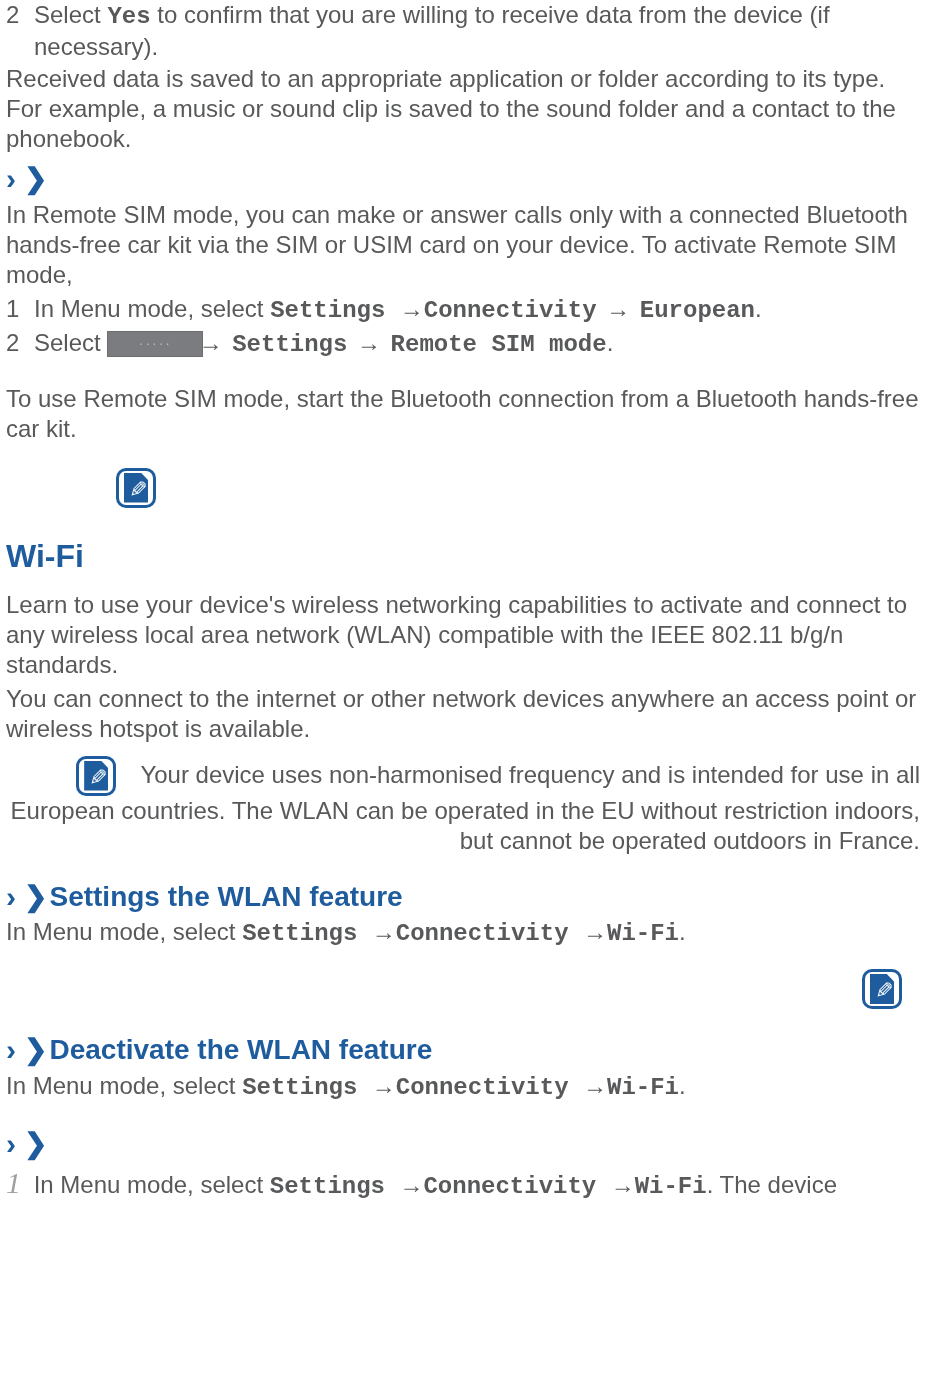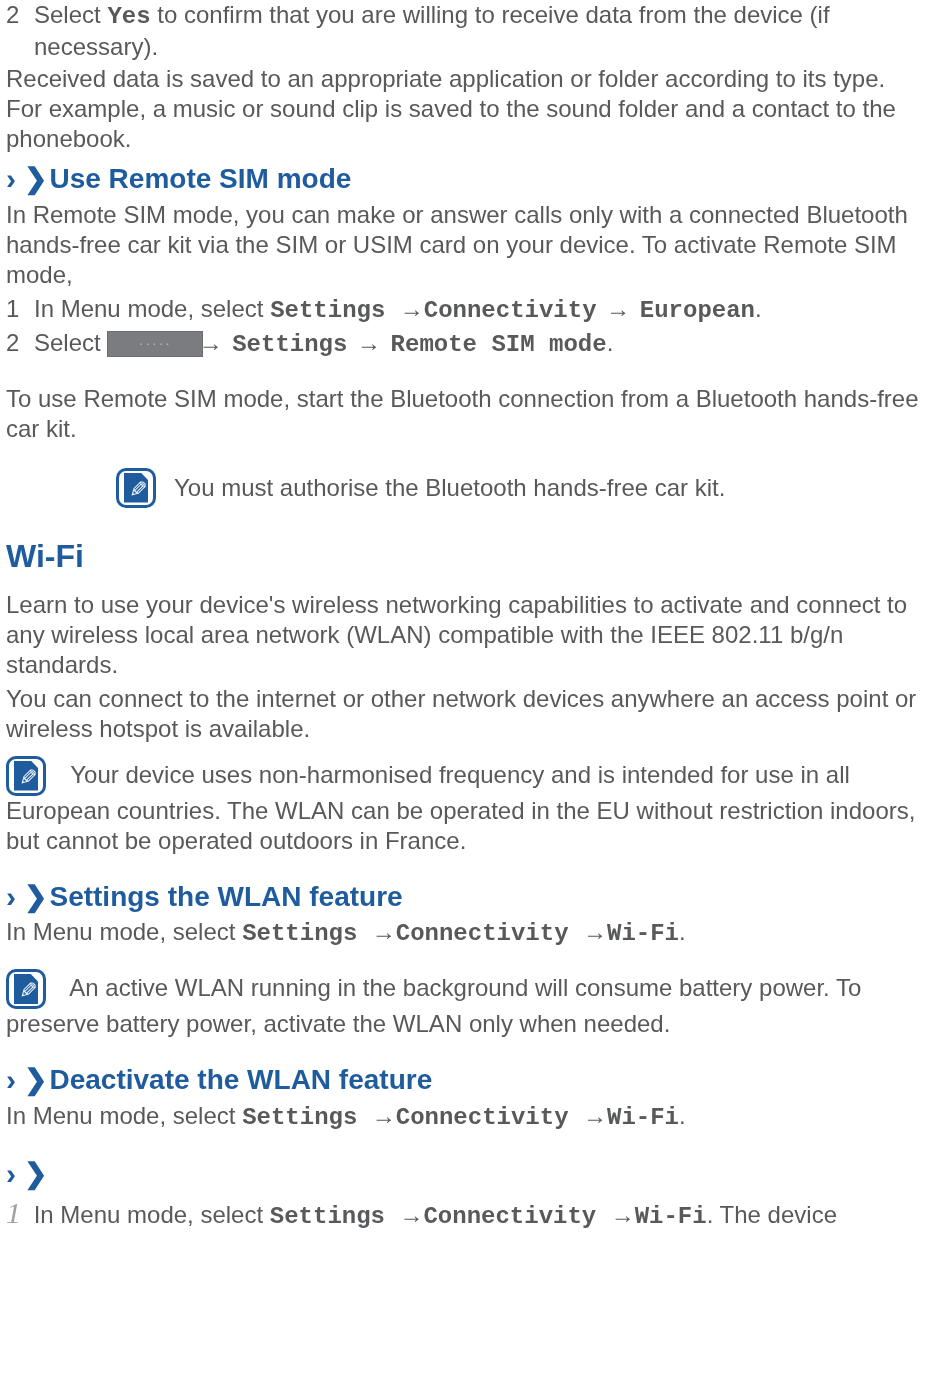--- a/index.html
+++ b/index.html
@@ -108,20 +108,21 @@
       top: 4px;
       transform: rotate(90deg);
     }
     .note-row-indent {
       display: flex;
       align-items: center;
       margin: 24px 0 24px 110px;
     }
     .note-inline {
       margin: 16px 0 20px 0;
+      text-align: right;
     }
     .note-inline .note-icon {
       vertical-align: top;
       margin-top: -4px;
     }
     .spacer-top { margin-top: 24px; }
     .spacer-top2 { margin-top: 22px; }
     .step-num-italic {
       font-style: italic;
       font-size: 30px;
@@ -139,21 +140,20 @@
   <div class="ol-content">
     <span>Select </span><span class="bold">Yes</span><span> to confirm that you are willing to receive data from the device (if necessary).</span>
   </div>
 </div>
 
 <div class="para">Received data is saved to an appropriate application or folder according to its type. For example, a music or sound clip is saved to the sound folder and a contact to the phonebook.</div>
 
 <div class="section-head">
   <span class="chevron">›</span>
   <span class="chevron2">❯</span>
-  <span class="section-title">Use Remote SIM mode</span>
 </div>
 
 <div class="para">In Remote SIM mode, you can make or answer calls only with a connected Bluetooth hands-free car kit via the SIM or USIM card on your device. To activate Remote SIM mode,</div>
 
 <div class="ol-item">
   <div class="ol-num">1</div>
   <div class="ol-content">
     <span>In Menu mode, select </span><span class="bold">Settings </span><span>→</span><span class="bold">Connectivity </span><span class="bold">→ European</span><span>.</span>
   </div>
 </div>
@@ -162,21 +162,20 @@
   <div class="ol-num">2</div>
   <div class="ol-content">
     <span>Select  </span><span class="gray-box"></span><span class="bold">→ Settings → Remote SIM mode</span><span>.</span>
   </div>
 </div>
 
 <div class="para spacer-top">To use Remote SIM mode, start the Bluetooth connection from a Bluetooth hands-free car kit.</div>
 
 <div class="note-row-indent">
   <span class="note-icon"></span>
-  <span>You must authorise the Bluetooth hands-free car kit.</span>
 </div>
 
 <div class="main-title">Wi-Fi</div>
 
 <div class="para">Learn to use your device's wireless networking capabilities to activate and connect to any wireless local area network (WLAN) compatible with the IEEE 802.11 b/g/n standards.</div>
 <div class="para">You can connect to the internet or other network devices anywhere an access point or wireless hotspot is available.</div>
 
 <div class="note-inline">
   <span class="note-icon"></span>
   <span>Your device uses non-harmonised frequency and is intended for use in all European countries. The WLAN can be operated in the EU without restriction indoors, but cannot be operated outdoors in France.</span>
@@ -187,21 +186,20 @@
   <span class="chevron2">❯</span>
   <span class="section-title">Settings the WLAN feature</span>
 </div>
 
 <div class="para">
   <span>In Menu mode, select </span><span class="bold">Settings </span><span>→</span><span class="bold">Connectivity </span><span>→</span><span class="bold">Wi-Fi</span><span>.</span>
 </div>
 
 <div class="note-inline spacer-top">
   <span class="note-icon"></span>
-  <span>An active WLAN running in the background will consume battery power. To preserve battery power, activate the WLAN only when needed.</span>
 </div>
 
 <div class="section-head spacer-top2">
   <span class="chevron">›</span>
   <span class="chevron2">❯</span>
   <span class="section-title">Deactivate the WLAN feature</span>
 </div>
 
 <div class="para">
   <span>In Menu mode, select </span><span class="bold">Settings </span><span>→</span><span class="bold">Connectivity </span><span>→</span><span class="bold">Wi-Fi</span><span>.</span>

